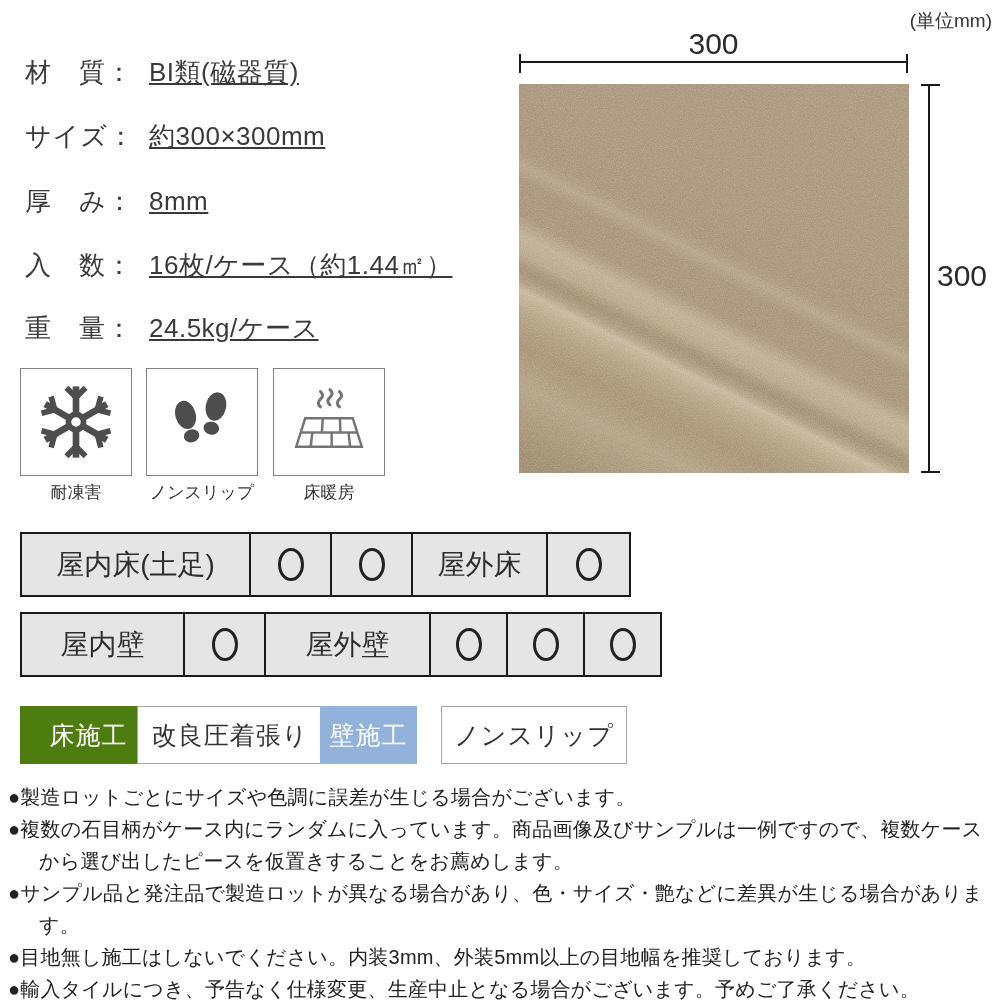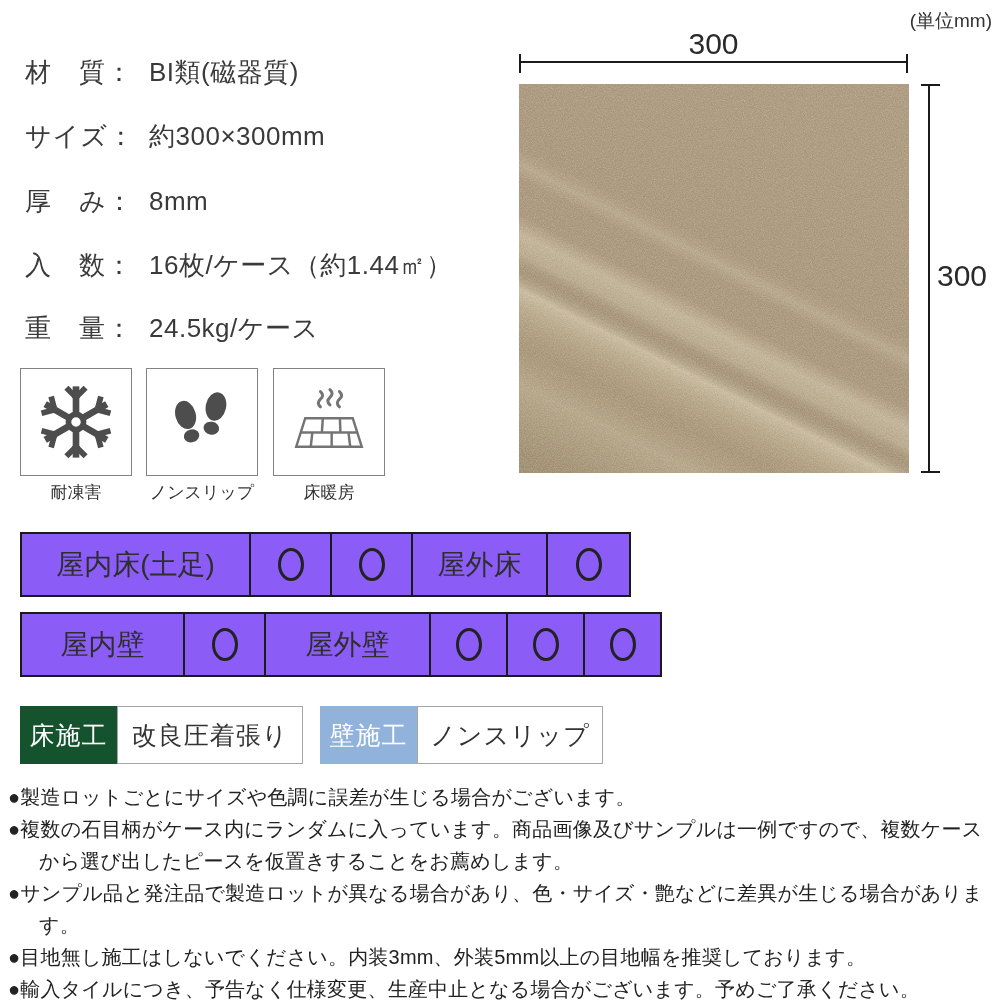--- a/index.html
+++ b/index.html
@@ -3,54 +3,54 @@
 <meta charset="utf-8">
 <style>
   html,body{margin:0;padding:0;background:#fff;}
   body{width:1000px;height:1000px;position:relative;font-family:"Liberation Sans",sans-serif;color:#333;overflow:hidden;}
   .page{position:absolute;inset:0;background:#fff;}
 
   .unit-note{position:absolute;top:8px;right:8px;font-size:19px;color:#333;}
 
   .spec-row{position:absolute;left:25px;white-space:nowrap;font-size:26px;color:#3a3a3a;}
   .spec-label{display:inline-block;width:124px;letter-spacing:1px;}
-  .spec-value{letter-spacing:0.5px;}
+  .spec-value{letter-spacing:0.5px;text-decoration:underline;}
 
   .feature{position:absolute;top:368px;width:112px;text-align:center;}
   .feature-box{width:112px;height:108px;border:1px solid #828282;box-sizing:border-box;
                display:flex;align-items:center;justify-content:center;background:#fff;}
   .feature-label{margin-top:5px;font-size:17px;color:#333;}
 
   .tile{position:absolute;left:519px;top:84px;width:390px;height:389px;line-height:0;}
 
   .dim-h{position:absolute;left:519px;top:61px;width:389px;height:0;border-top:2px solid #1a1a1a;}
   .dim-h::before,.dim-h::after{content:"";position:absolute;top:-9px;width:2px;height:19px;background:#1a1a1a;}
   .dim-h::before{left:0;}.dim-h::after{right:0;}
   .dim-h-label{position:absolute;left:519px;top:27px;width:389px;text-align:center;font-size:30px;color:#2a2a2a;}
 
   .dim-v{position:absolute;left:928px;top:84px;width:0;height:389px;border-left:2px solid #1a1a1a;}
   .dim-v::before,.dim-v::after{content:"";position:absolute;left:-9px;width:19px;height:2px;background:#1a1a1a;}
   .dim-v::before{top:0;}.dim-v::after{bottom:0;}
   .dim-v-label{position:absolute;left:937px;top:259px;font-size:30px;color:#2a2a2a;}
 
-  .utable{position:absolute;left:20px;display:flex;border:2px solid #1a1a1a;height:65px;box-sizing:border-box;background:#8b5cf6;}
+  .utable{position:absolute;left:20px;display:flex;border:2px solid #1a1a1a;height:65px;box-sizing:border-box;background:#e5e5e5;}
   .utable .cell{border-right:2px solid #1a1a1a;box-sizing:border-box;display:flex;align-items:center;justify-content:center;
                 font-size:28px;color:#2e2e2e;white-space:nowrap;}
   .utable .cell:last-child{border-right:none;}
   .table1{top:532px;}
   .table2{top:612px;}
   .circle{display:block;width:26px;height:33px;border:3px solid #222;border-radius:50%;box-sizing:border-box;}
 
   .install{position:absolute;top:706px;display:flex;height:58px;}
   .install-type{width:97px;display:flex;align-items:center;justify-content:center;color:#fff;font-size:25px;letter-spacing:1px;}
   .install-method{width:186px;display:flex;align-items:center;justify-content:center;border:1px solid #a6a6a6;
                   font-size:25px;color:#333;box-sizing:border-box;background:#fff;letter-spacing:1px;}
   .install-floor{left:20px;}
-  .install-wall{left:320px;}
-  .floor-bg{background:#14532d;}
+  .install-wall{left:320px;gap:24px;}
+  .floor-bg{background:#4d7c0f;padding-left:20px;}
   .wall-bg{background:#91b2db;}
 
   .notes{position:absolute;left:8px;top:781px;width:988px;font-size:20px;line-height:32px;color:#222;}
   .note{padding-left:1.55em;text-indent:-1.55em;letter-spacing:0.2px;}
 </style>
 </head>
 <body>
 
 <div class="page">
 

